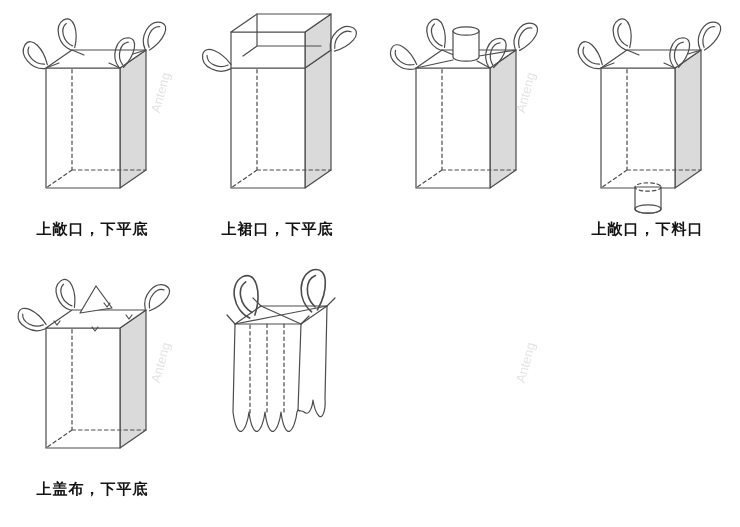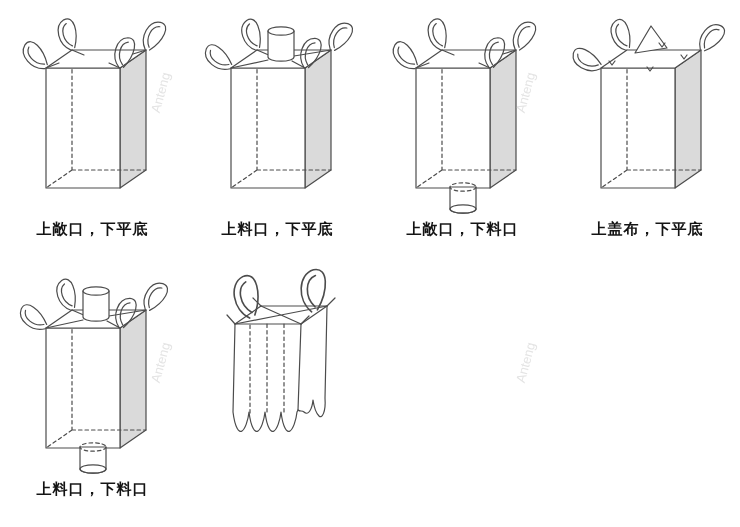--- a/index.html
+++ b/index.html
@@ -72,33 +72,44 @@
       <polygon class="wf" points="38,62 112,62 138,44 64,44"></polygon>
       <path class="s" d="M38,62 L51,57 M112,62 L101,57 M138,44 L125,48 M64,44 L76,49"></path>
       <use href="#loop" transform="translate(38,62) rotate(-35)"></use>
       <use href="#loop" transform="translate(64,44) rotate(-8)"></use>
       <use href="#loop" transform="translate(112,62) rotate(22)"></use>
       <use href="#loop" transform="translate(138,44) rotate(35)"></use>
     </svg>
     <div class="label">上敞口，下平底</div>
   </div>
 
+  <div class="cell">
+    <svg class="art" viewBox="0 0 170 210">
+      <use href="#body"></use>
+      <polygon class="sh" points="112,26 138,8 138,44 112,62"></polygon>
+      <polygon class="wf" points="38,26 112,26 112,62 38,62"></polygon>
+      <polygon class="wf" points="38,26 112,26 138,8 64,8"></polygon>
+      <path class="s" d="M64,8 L64,40 M64,40 L50,50 M64,40 L128,40"></path>
+      <use href="#loop" transform="translate(38,62) rotate(-58)"></use>
+      <use href="#loop" transform="translate(138,44) rotate(52)"></use>
+    </svg>
+    <div class="label">上裙口，下平底</div>
+  </div>
 
   <div class="cell">
     <svg class="art" viewBox="0 0 170 210">
       <use href="#body"></use>
       <polygon class="wf" points="38,62 112,62 138,44 64,44"></polygon>
       <path class="s" d="M38,62 L75,54 M112,62 L99,55 M64,44 L78,50 M138,44 L101,50"></path>
       <use href="#tspout" transform="translate(88,51)"></use>
       <use href="#loop" transform="translate(38,62) rotate(-45)"></use>
       <use href="#loop" transform="translate(64,44) rotate(-12)"></use>
       <use href="#loop" transform="translate(112,62) rotate(26)"></use>
       <use href="#loop" transform="translate(138,44) rotate(40)"></use>
     </svg>
-    <div class="label">上料口，下平底</div>
   </div>
 
   <div class="cell">
     <svg class="art" viewBox="0 0 170 210">
       <use href="#body"></use>
       <polygon class="wf" points="38,62 112,62 138,44 64,44"></polygon>
       <path class="s" d="M38,62 L51,57 M112,62 L101,57 M138,44 L125,48 M64,44 L76,49"></path>
       <use href="#bspout" transform="translate(85,181)"></use>
       <use href="#loop" transform="translate(38,62) rotate(-35)"></use>
       <use href="#loop" transform="translate(64,44) rotate(-8)"></use>
@@ -115,34 +126,20 @@
       <polygon class="wf" points="72,47 104,42 88,20"></polygon>
       <path class="s" d="M46,55 l3,4 l3,-4 M84,61 l3,4 l3,-4 M118,49 l3,4 l3,-4 M96,37 l3,4 l3,-4"></path>
       <use href="#loop" transform="translate(38,62) rotate(-55)"></use>
       <use href="#loop" transform="translate(138,44) rotate(46)"></use>
       <use href="#loop" transform="translate(64,44) rotate(-14)"></use>
     </svg>
     <div class="label">上盖布，下平底</div>
   </div>
 
 
-  <div class="cell">
-    <svg class="art" viewBox="0 0 170 210">
-      <use href="#body"></use>
-      <polygon class="wf" points="38,62 112,62 138,44 64,44"></polygon>
-      <path class="s" d="M38,62 L75,54 M112,62 L99,55 M64,44 L78,50 M138,44 L101,50"></path>
-      <use href="#tspout" transform="translate(88,51)"></use>
-      <use href="#bspout" transform="translate(85,181)"></use>
-      <use href="#loop" transform="translate(38,62) rotate(-45)"></use>
-      <use href="#loop" transform="translate(64,44) rotate(-12)"></use>
-      <use href="#loop" transform="translate(112,62) rotate(26)"></use>
-      <use href="#loop" transform="translate(138,44) rotate(40)"></use>
-    </svg>
-    <div class="label">上料口，下料口</div>
-  </div>
 
   <div class="cell">
     <svg class="art" viewBox="0 0 170 210">
       <polygon class="wf" points="42,58 108,58 134,40 68,40"></polygon>
       <path class="s" d="M42,58 L88,49 L134,40 M68,40 L88,49 L108,58"></path>
       <path class="s" d="M42,58 L34,49 M108,58 L116,50 M134,40 L142,32 M68,40 L60,32"></path>
       <path class="s" d="M42,58 L40,146 C42,162 46,167 49,165 C52,163 55,155 56,146 C58,162 62,167 65,165 C68,163 71,155 72,146 C74,162 78,167 81,165 C84,163 87,155 88,146 C90,162 94,167 97,165 C100,163 103,155 104,146 L105,144 L108,58"></path>
       <path class="s" d="M134,40 L132,132 C133,146 129,153 126,150 C123,147 121,141 120,134 C119,144 115,150 111,146 C109,144 107,146 105,144"></path>
       <path class="s d" d="M57,59 L57,147 M74,58 L74,148 M91,58 L91,147"></path>
       <use href="#loop" transform="translate(58,52) rotate(-4) scale(1.35)"></use>

